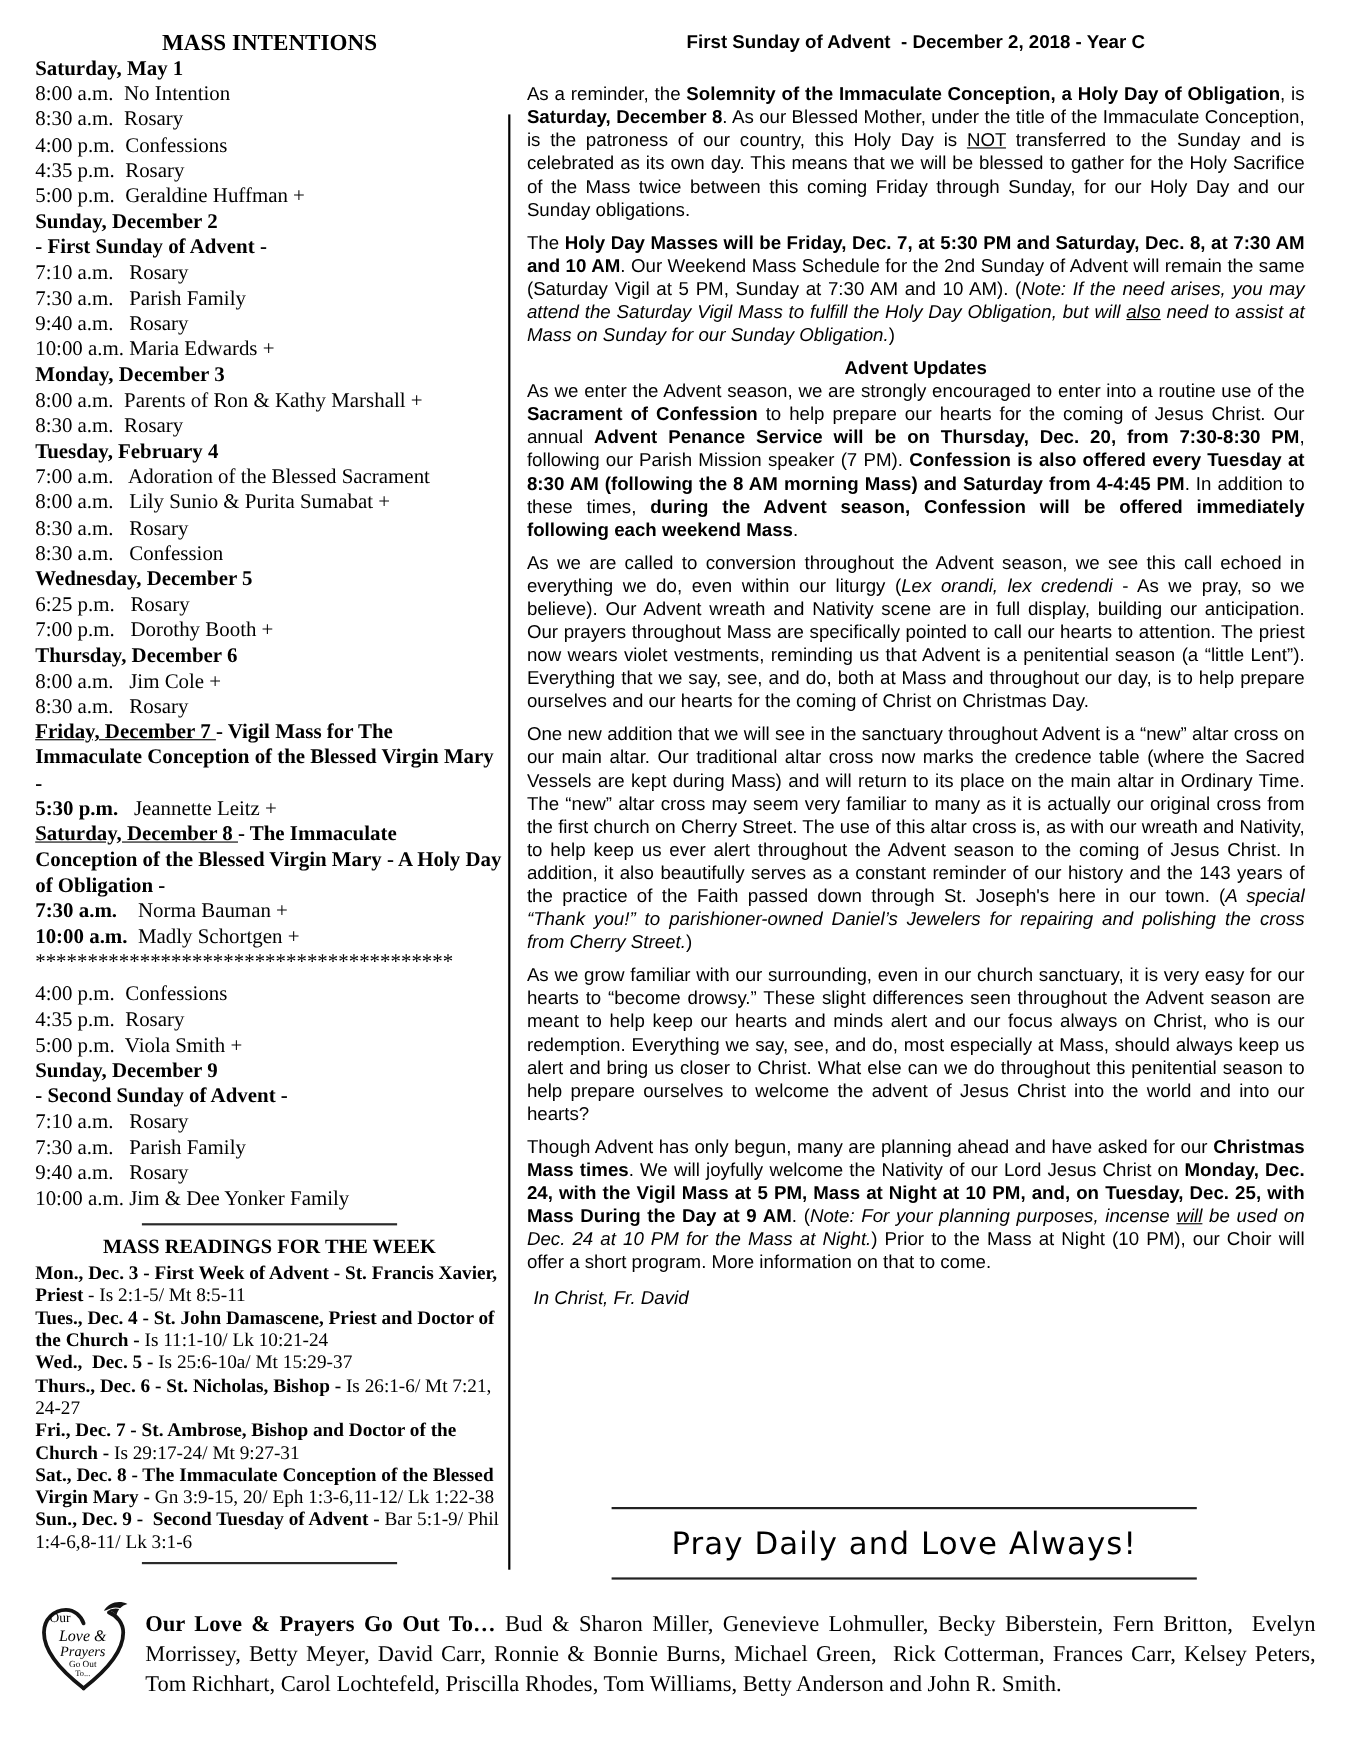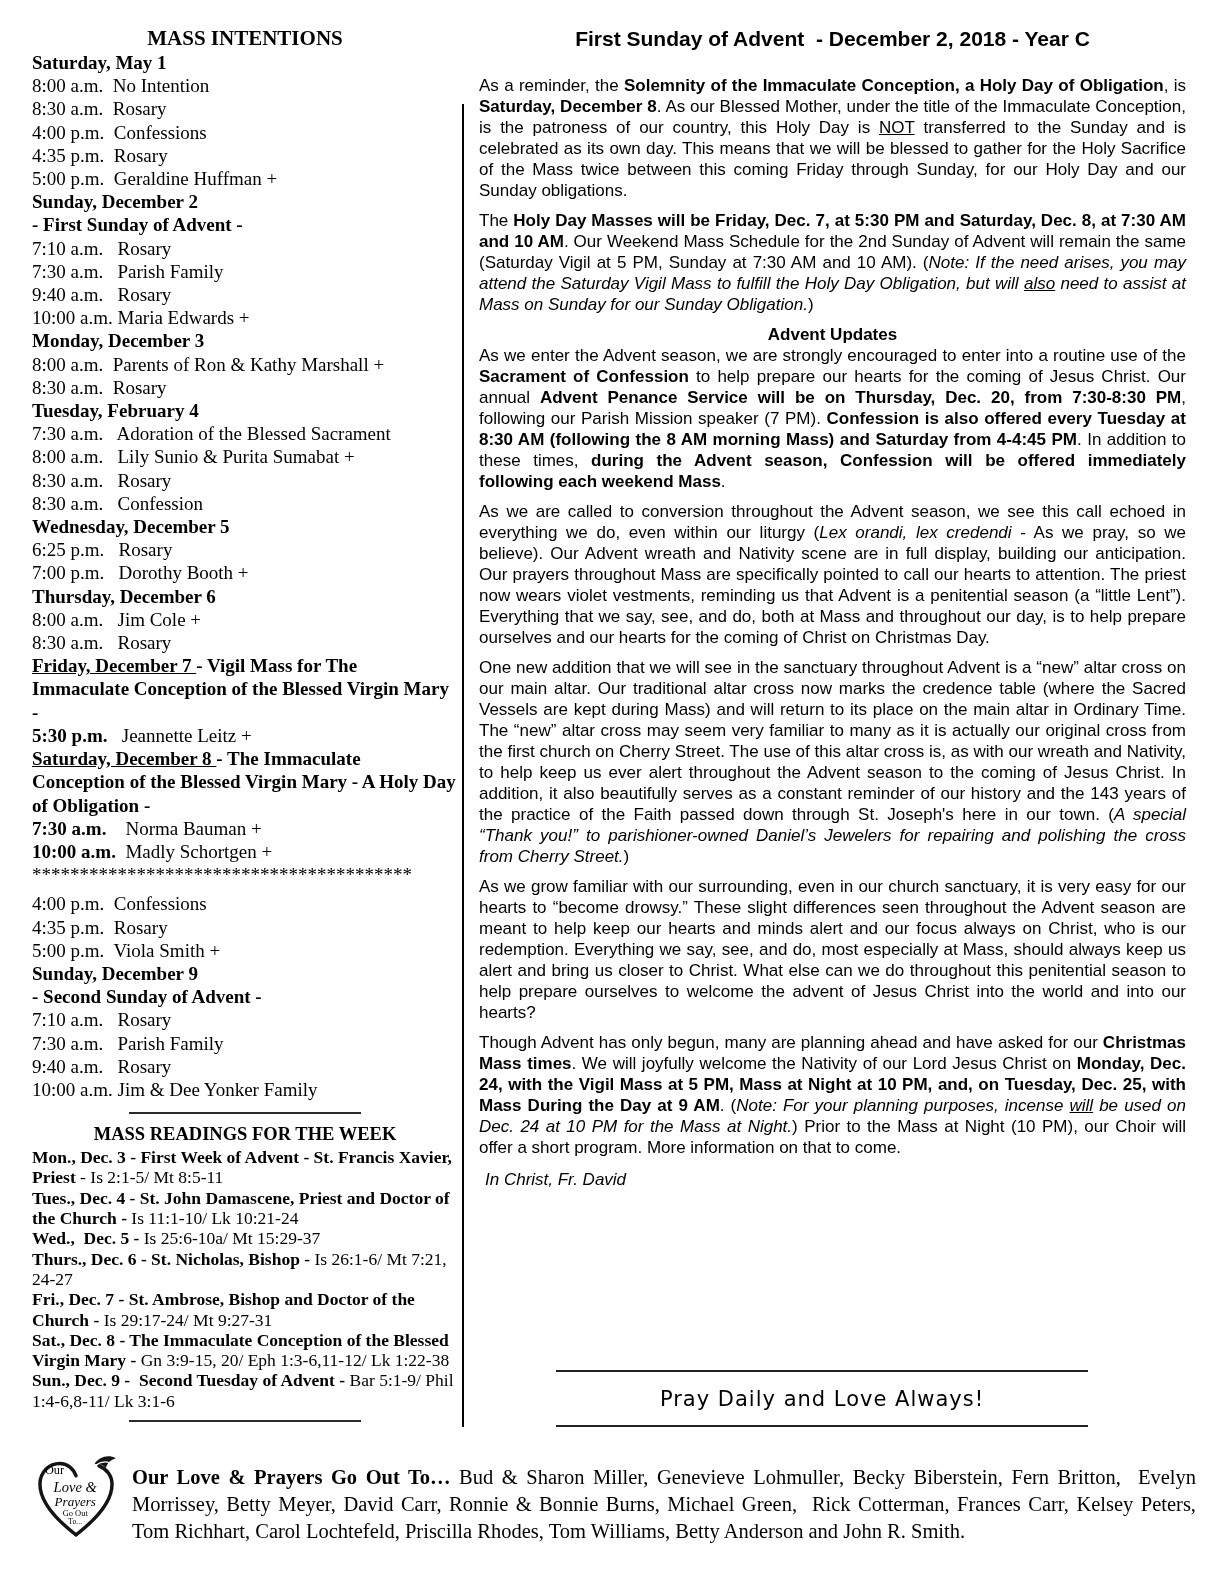--- a/index.html
+++ b/index.html
@@ -17,28 +17,28 @@
   .left-title{text-align:center;font-weight:700;font-size:21px;line-height:24px;margin-bottom:1px;}
   .line{font-size:19px;line-height:23.2px;white-space:pre-wrap;}
   .line.gap{margin-top:6px;}
   .divider-left{width:232px;height:2px;background:#2a2a2a;margin:11px auto 9px auto;}
   .readings-title{text-align:center;font-weight:700;font-size:18.5px;line-height:22px;margin-bottom:2px;}
   .reading{font-size:17.5px;line-height:20.3px;white-space:pre-wrap;}
   
   .vdivider{position:absolute;left:462px;top:104px;width:2px;height:1323px;background:#000;}
   
   .right-col{position:absolute;left:479px;top:26px;width:707px;font-family:"Liberation Sans", sans-serif;}
-  .right-title{text-align:center;font-weight:700;font-size:21px;line-height:25px;margin-bottom:24px;white-space:pre-wrap;}
+  .right-title{text-align:center;font-weight:700;font-size:17px;line-height:25px;margin-bottom:24px;white-space:pre-wrap;}
   .para{font-size:17px;line-height:21px;text-align:justify;margin:0 0 9px 0;}
   .para.center{text-align:center;margin-bottom:0;}
   .signature{font-size:17px;line-height:21px;font-style:italic;padding-left:6px;margin-top:11px;}
   
   .motto-wrap{position:absolute;left:556px;top:1370px;width:532px;}
   .hline{height:2px;background:#222;}
-  .motto{font-family:"DejaVu Sans", sans-serif;font-size:21px;letter-spacing:1px;text-align:center;
+  .motto{font-family:"DejaVu Sans", sans-serif;font-size:28px;letter-spacing:1px;text-align:center;
          margin:15px 0 14px 0;}
   
   .footer{position:absolute;left:30px;top:1456px;width:1166px;display:flex;align-items:flex-start;}
   .logo-box{width:92px;flex:0 0 92px;margin-top:-4px;text-align:right;}
   .footer-text{flex:1;font-size:20.5px;line-height:27px;text-align:justify;white-space:pre-wrap;padding-left:10px;padding-top:8px;}
   .logo-serif{font-family:"Liberation Serif", serif;}
 </style>
 </head>
 <body>
 
@@ -56,21 +56,21 @@
         <div class="line"><span class="s-b">Sunday, December 2</span></div>
         <div class="line"><span class="s-b">- First Sunday of Advent -</span></div>
         <div class="line"><span class="s-n">7:10 a.m.   Rosary</span></div>
         <div class="line"><span class="s-n">7:30 a.m.   Parish Family</span></div>
         <div class="line"><span class="s-n">9:40 a.m.   Rosary</span></div>
         <div class="line"><span class="s-n">10:00 a.m. Maria Edwards +</span></div>
         <div class="line"><span class="s-b">Monday, December 3</span></div>
         <div class="line"><span class="s-n">8:00 a.m.  Parents of Ron &amp; Kathy Marshall +</span></div>
         <div class="line"><span class="s-n">8:30 a.m.  Rosary</span></div>
         <div class="line"><span class="s-b">Tuesday, February 4</span></div>
-        <div class="line"><span class="s-n">7:30 a.m.   Adoration of the Blessed Sacrament</span></div>
+        <div class="line"><span class="s-n">7:00 a.m.   Adoration of the Blessed Sacrament</span></div>
         <div class="line"><span class="s-n">8:00 a.m.   Lily Sunio &amp; Purita Sumabat +</span></div>
         <div class="line"><span class="s-n">8:30 a.m.   Rosary</span></div>
         <div class="line"><span class="s-n">8:30 a.m.   Confession</span></div>
         <div class="line"><span class="s-b">Wednesday, December 5</span></div>
         <div class="line"><span class="s-n">6:25 p.m.   Rosary</span></div>
         <div class="line"><span class="s-n">7:00 p.m.   Dorothy Booth +</span></div>
         <div class="line"><span class="s-b">Thursday, December 6</span></div>
         <div class="line"><span class="s-n">8:00 a.m.   Jim Cole +</span></div>
         <div class="line"><span class="s-n">8:30 a.m.   Rosary</span></div>
         <div class="line"><span class="s-bu">Friday, December 7 </span><span class="s-b">- Vigil Mass for The Immaculate Conception of the Blessed Virgin Mary -</span></div>

